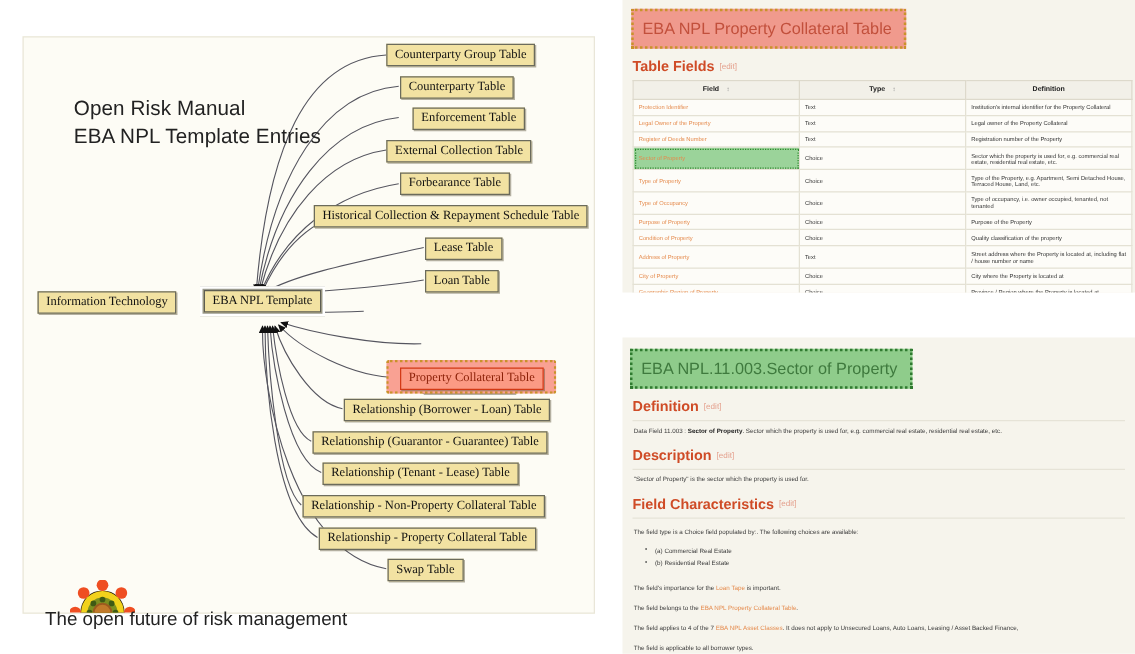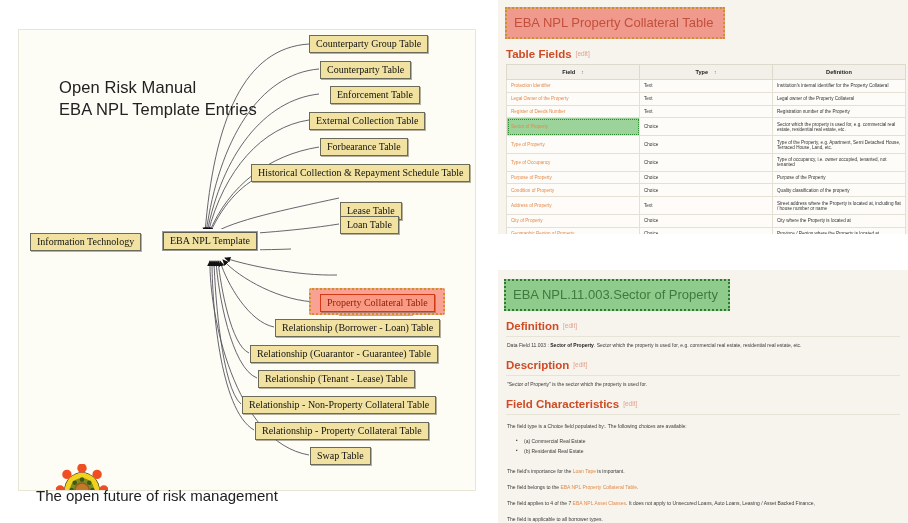--- a/index.html
+++ b/index.html
@@ -193,21 +193,21 @@
 
     <div class="gnode center" style="left:144px;top:202px;">EBA NPL Template</div>
     <div class="gnode" style="left:11px;top:203px;">Information Technology</div>
 
     <div class="gnode" style="left:290px;top:5px;">Counterparty Group Table</div>
     <div class="gnode" style="left:301px;top:31px;">Counterparty Table</div>
     <div class="gnode" style="left:301px;top:56px;margin-left:10px;">Enforcement Table</div>
     <div class="gnode" style="left:290px;top:82px;">External Collection Table</div>
     <div class="gnode" style="left:301px;top:108px;">Forbearance Table</div>
     <div class="gnode" style="left:232px;top:134px;">Historical Collection &amp; Repayment Schedule Table</div>
-    <div class="gnode" style="left:321px;top:160px;margin-top:12px;">Lease Table</div>
+    <div class="gnode" style="left:321px;top:160px;">Lease Table</div>
     <div class="gnode" style="left:321px;top:186px;">Loan Table</div>
     <div class="gnode" style="left:319px;top:237px;margin-top:30px;">Portfolio Table</div>
 
     <div class="hl-ring" style="left:290px;top:258px;width:136px;height:27px;"></div>
     <div class="gnode highlight" style="left:301px;top:264px;">Property Collateral Table</div>
 
     <div class="gnode" style="left:256px;top:289px;">Relationship (Borrower - Loan) Table</div>
     <div class="gnode" style="left:231px;top:315px;">Relationship (Guarantor - Guarantee) Table</div>
     <div class="gnode" style="left:239px;top:340px;">Relationship (Tenant - Lease) Table</div>
     <div class="gnode" style="left:223px;top:366px;">Relationship - Non-Property Collateral Table</div>

